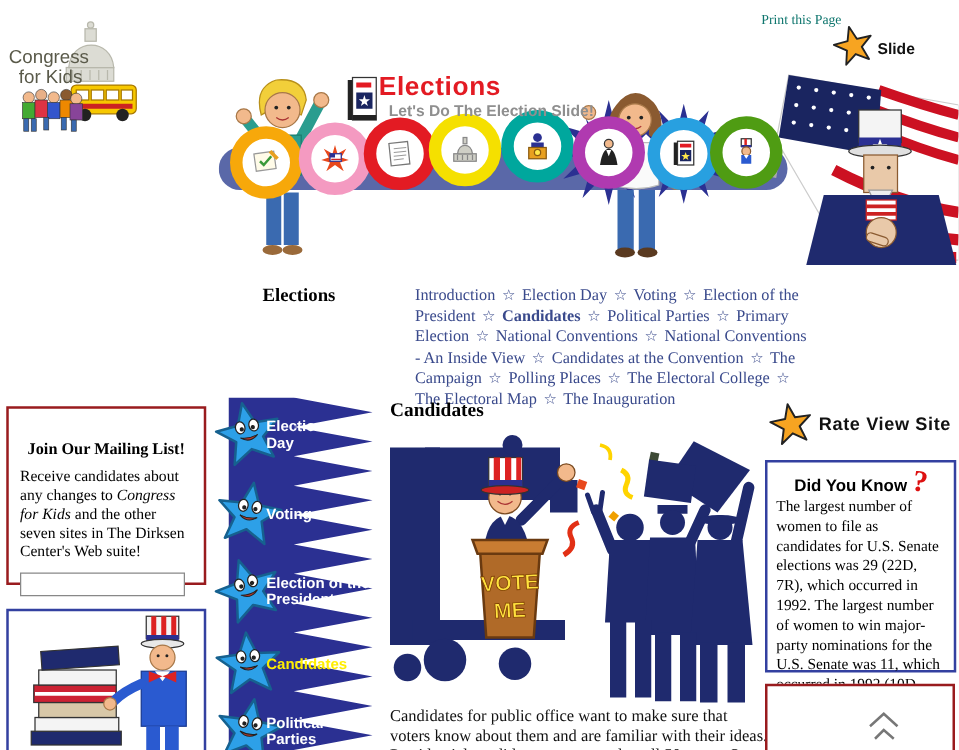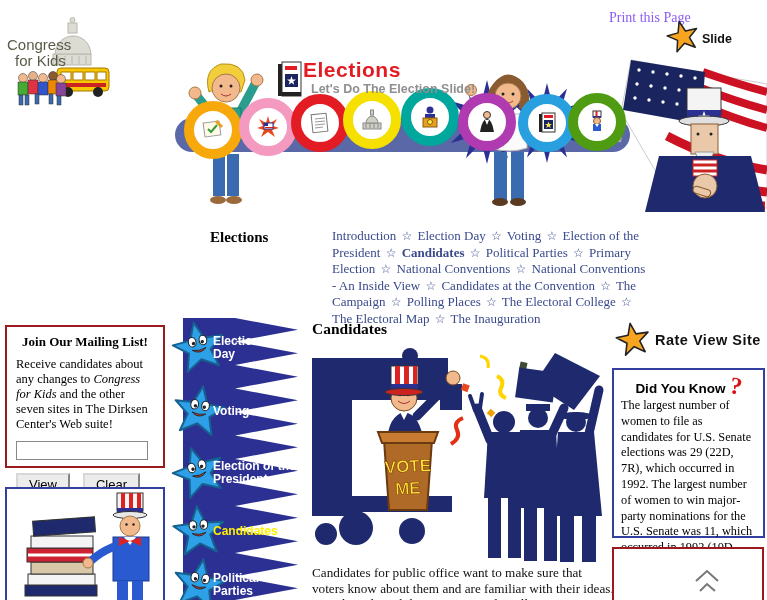--- a/index.html
+++ b/index.html
@@ -2,21 +2,21 @@
 <html><head>
 <meta charset="utf-8">
 <style>
   * { margin:0; padding:0; box-sizing:border-box; }
   html,body { background:#fff; }
   .page { position:relative; width:767px; height:600px; overflow:hidden; background:#fff;
           font-family:"Liberation Serif", serif; }
   .abs { position:absolute; }
 
   
-  .print-link { left:609px; top:10px; font-size:14px; color:#8b5cf6; text-decoration:none; cursor:pointer; }
+  .print-link { left:609px; top:10px; font-size:11px; color:#0f766e; text-decoration:none; cursor:pointer; }
   .search-wrap { left:666px; top:20px; width:100px; height:36px; cursor:pointer; }
   .search-label { position:absolute; left:36px; top:12px; font-family:"Liberation Sans",sans-serif;
                   font-weight:bold; font-size:12.5px; color:#111; }
 
   
   .banner { left:175px; top:58px; width:592px; height:154px; }
   .circle { position:absolute; width:58px; height:58px; border-radius:50%; background:#fff;
             display:flex; align-items:center; justify-content:center; }
   .banner-title { position:absolute; left:128px; top:0px; font-family:"Liberation Sans",sans-serif;
                   font-weight:bold; font-size:21px; color:#e31b23; letter-spacing:.5px; }
@@ -25,21 +25,21 @@
 
   
   .nav-heading { left:210px; top:229px; font-size:15px; font-weight:bold; color:#000; }
   .nav-links { left:332px; top:228px; width:314px; font-size:13px; line-height:15.5px; color:#3a4a8c; }
   .nav-links a { color:#3a4a8c; text-decoration:none; cursor:pointer; }
   .nav-links a.current { font-weight:bold; }
   .sep { font-family:"DejaVu Sans",sans-serif; padding:0 2px; font-size:12px; }
 
   
   .mail-box { left:5px; top:325px; width:160px; height:143px; border:2px solid #991b1e;
-              background:#fff; padding:7px 9px; }
+              background:#fff; padding:24px 9px; }
   .mail-title { text-align:center; font-weight:bold; font-size:13px; }
   .mail-body { margin-top:7px; font-size:12.5px; line-height:15px; }
   .mail-input { display:block; margin-top:9px; width:132px; height:19px; border:1px solid #888;
                 font:12px "Liberation Sans",sans-serif; padding:0 3px; }
   .mail-btns { margin-top:13px; }
   .btn { font:13px "Liberation Sans",sans-serif; background:#ececec; border:2px outset #d8d8d8;
          padding:2px 11px; margin-right:9px; cursor:pointer; }
 
   
   .sidebar { left:175px; top:318px; width:127px; height:282px; }

